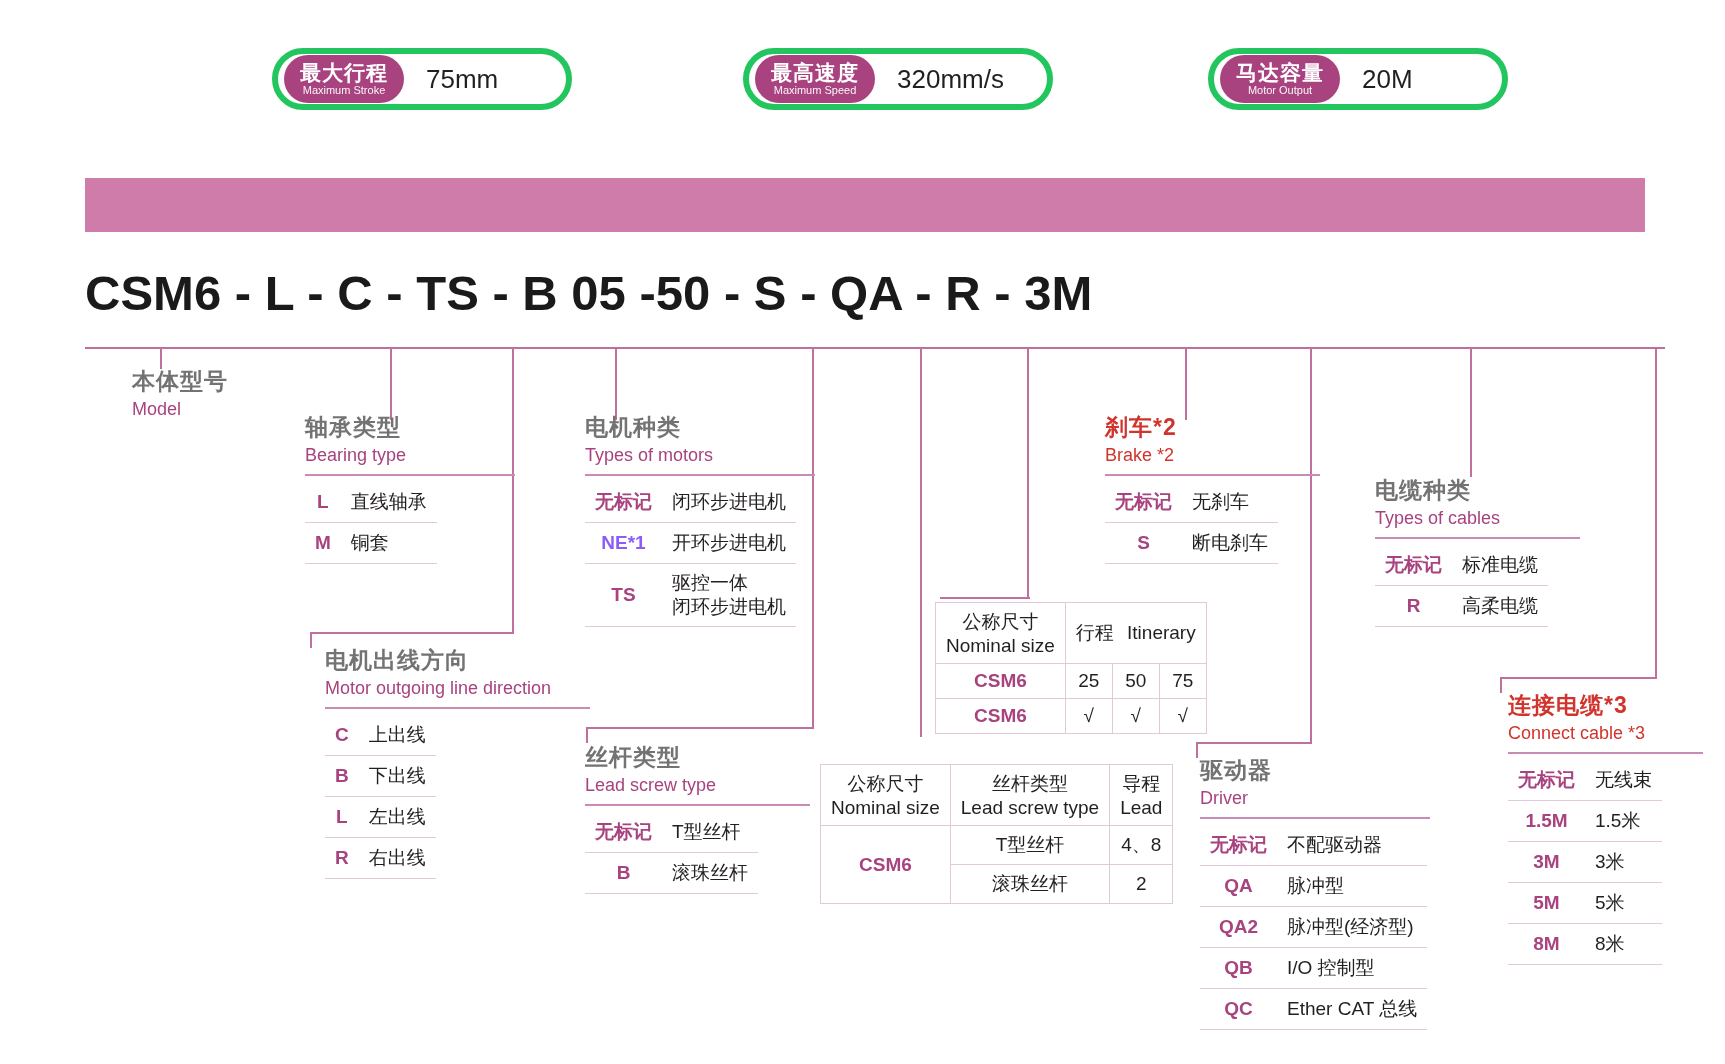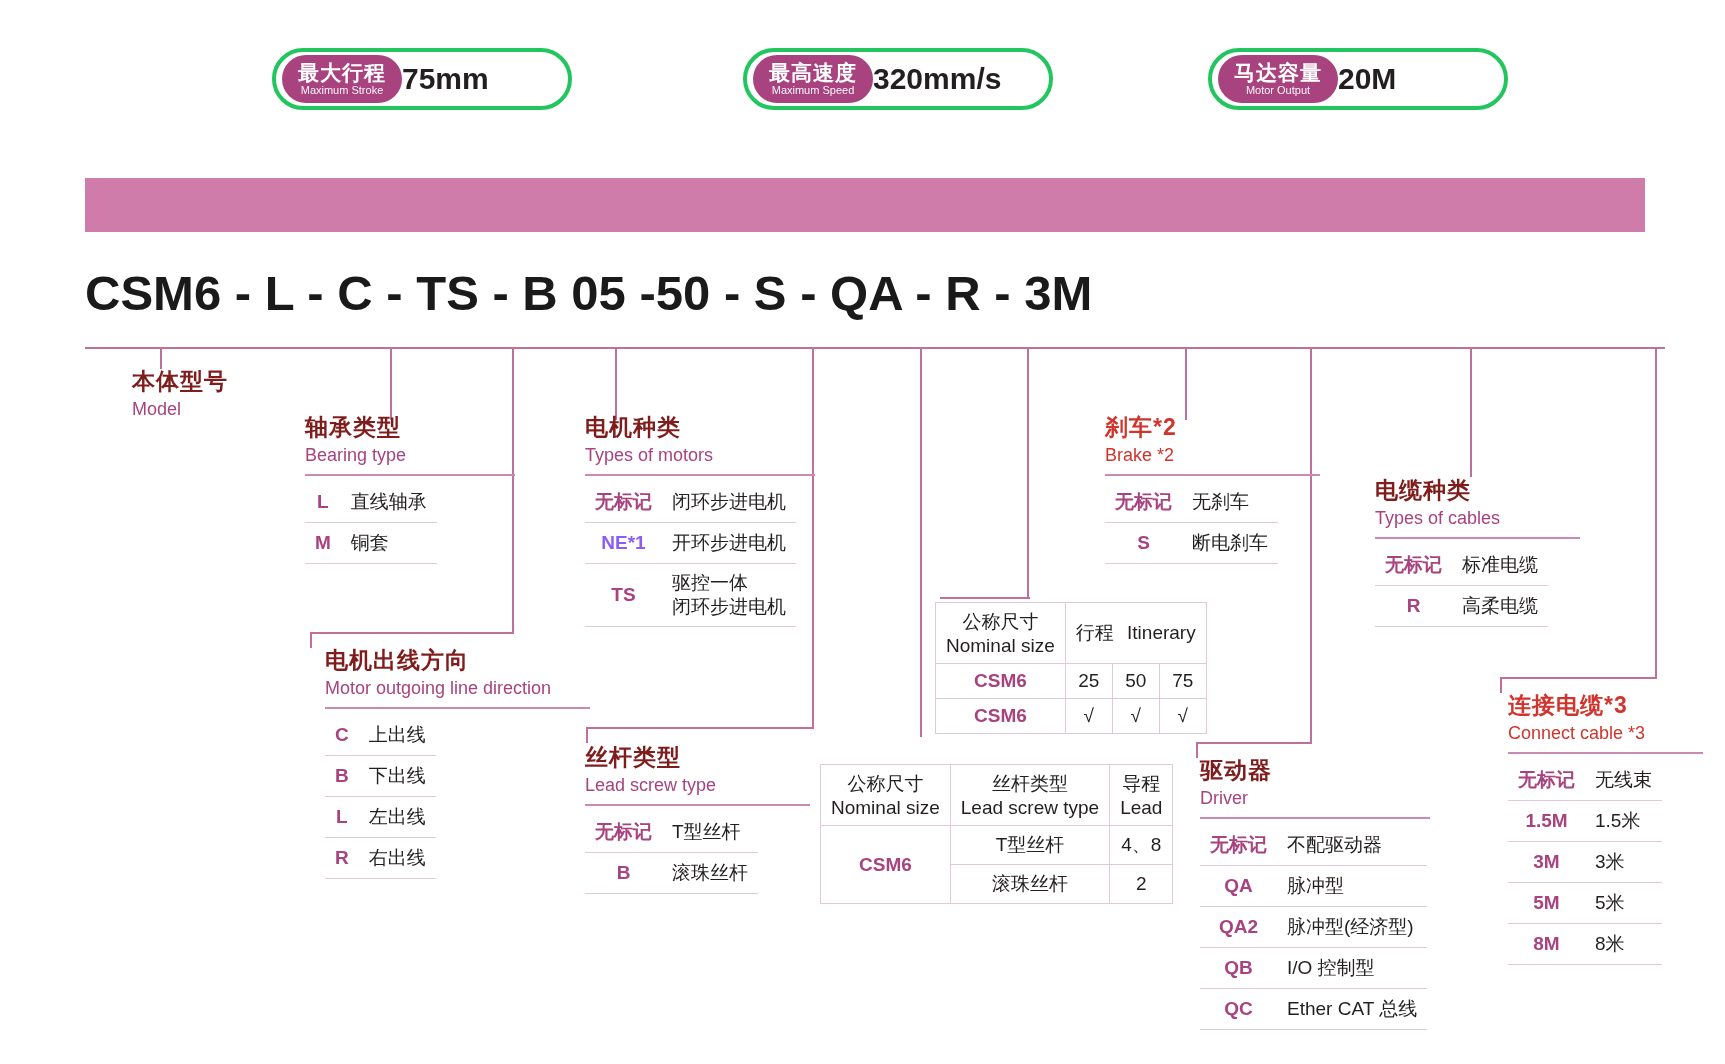--- a/index.html
+++ b/index.html
@@ -8,41 +8,41 @@
     background:#ffffff;
     font-family:"Liberation Sans", sans-serif;
     position:relative;
     overflow:hidden;
     color:#231f20;
   }
   
   .pill{
     position:absolute;
     height:62px;
-    border:4px solid #22c55e;
+    border:6px solid #22c55e;
     border-radius:34px;
     display:flex;align-items:center;
     background:#fff;
     box-sizing:border-box;
   }
   .pill .badge{
     height:48px;
     margin-left:6px;
     background:#a8437f;
     border-radius:26px;
     color:#fff;
     display:flex;flex-direction:column;align-items:center;justify-content:center;
     padding:0 16px;
     box-sizing:border-box;
   }
   .pill .badge .cn{font-size:21px;font-weight:bold;line-height:22px;letter-spacing:1px;}
   .pill .badge .en{font-size:11px;line-height:13px;opacity:.95;}
   .pill .val{
-    font-size:30px;font-weight:bold;color:#231f20;
-    padding-right:24px;
+    font-size:26px;font-weight:normal;color:#231f20;
+    padding-left:22px;padding-right:24px;
     white-space:nowrap;
   }
 
   
   .sec{
     position:absolute;left:85px;top:178px;width:1560px;height:54px;
     background:#cf7cab;
   }
   .sec .left{
     position:absolute;left:0;top:0;width:355px;height:54px;background:#a8437f;
@@ -64,21 +64,21 @@
   .rule{
     position:absolute;left:85px;top:347px;width:1580px;height:2px;background:#c0709f;
   }
 
   
   .vline{position:absolute;width:2px;background:#c0709f;}
   .hline{position:absolute;height:2px;background:#c0709f;}
 
   
   .blk{position:absolute;}
-  .blk .t-cn{color:#7f1d1d;font-size:23px;font-weight:bold;letter-spacing:1px;line-height:30px;}
+  .blk .t-cn{color:#737373;font-size:23px;font-weight:bold;letter-spacing:1px;line-height:30px;}
   .blk .t-cn.red{color:#d0342c;}
   .blk .t-en{color:#a8437f;font-size:18px;line-height:26px;}
   .blk .t-en.red{color:#d0342c;}
   .underline{height:2px;background:#c59;background:#c98bb4;margin-top:6px;}
 
   table.spec{border-collapse:collapse;margin-top:6px;}
   table.spec td{
     font-size:19px;
     padding:7px 10px;
     border-bottom:1px solid #e2c9da;

